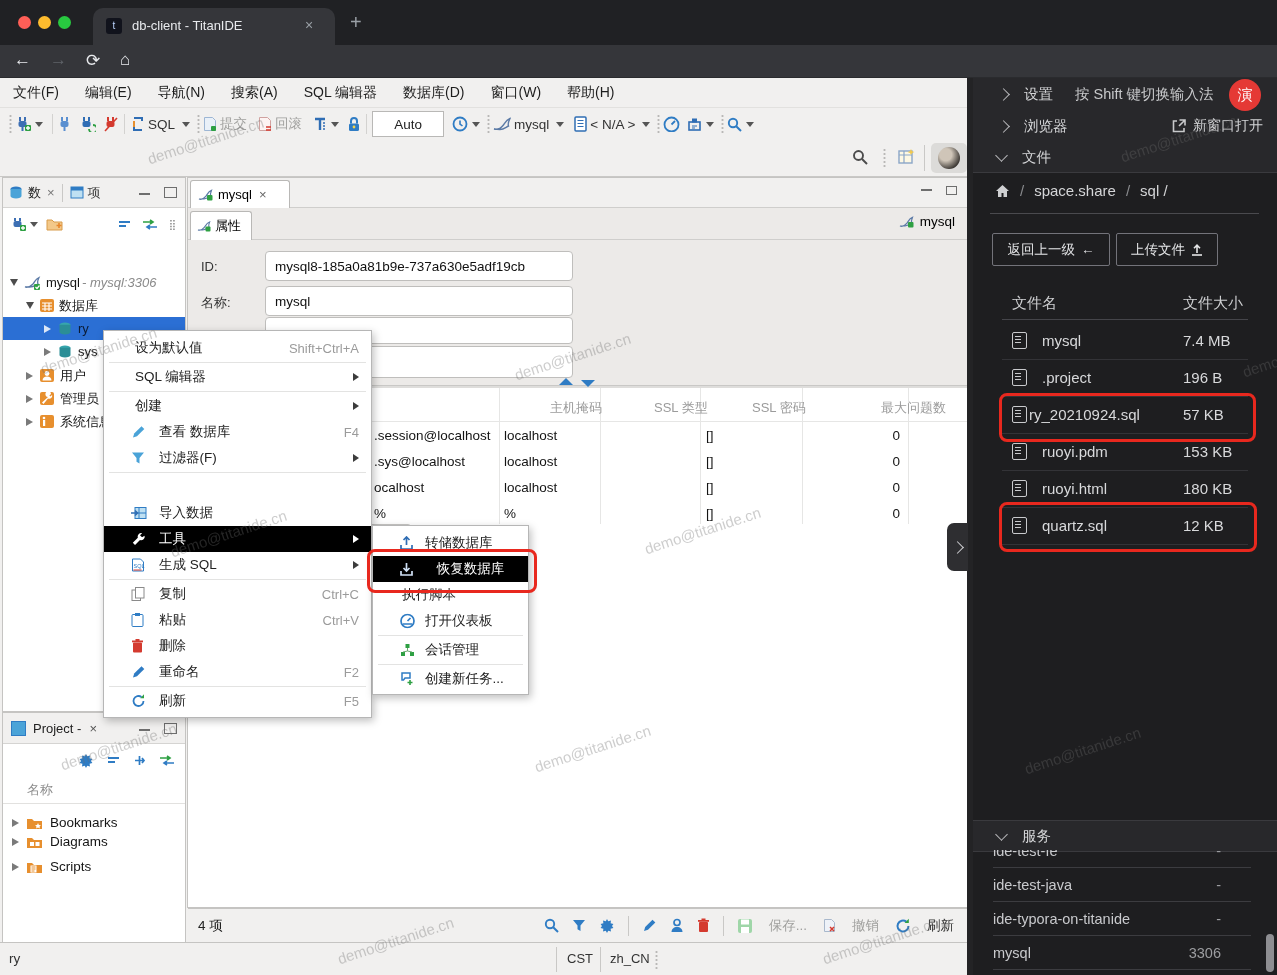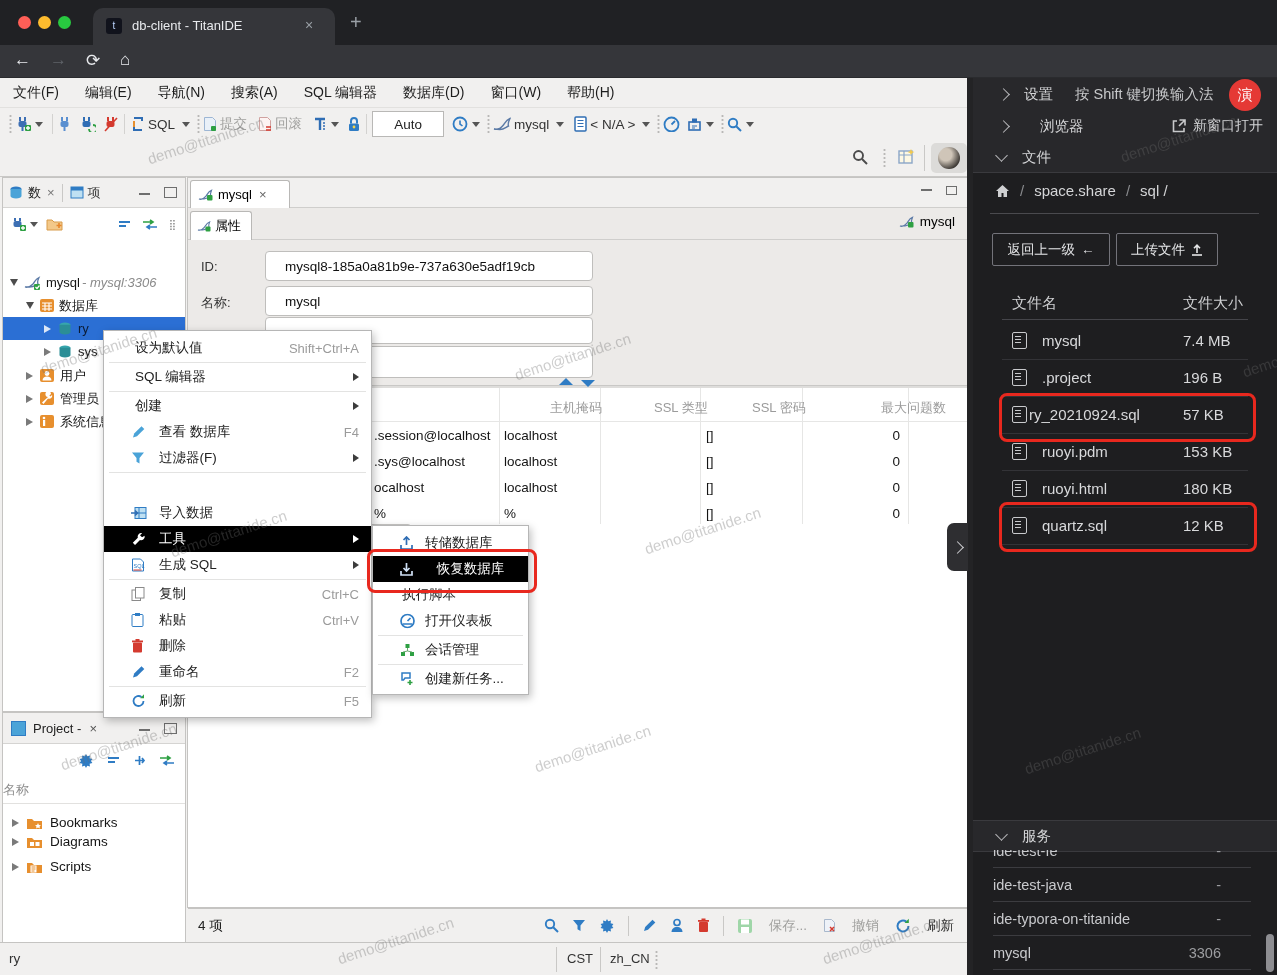--- a/index.html
+++ b/index.html
@@ -62,21 +62,21 @@
   .chev.r{transform:rotate(-45deg);}
   .chev.d{transform:rotate(45deg);}
   .sb-btn{position:absolute;height:33px;border:1px solid #73737a;border-radius:2px;background:transparent;color:#e4e5e7;font-size:13.5px;display:flex;align-items:center;justify-content:center;font-family:inherit;}
   .frow{position:absolute;left:29px;width:246px;height:37px;display:flex;align-items:center;font-size:15px;color:#d8d9db;border-bottom:1px solid #333337;}
   .doc{width:13px;height:15px;border:1.4px solid #c9cacd;border-radius:2px;position:relative;flex:none;}
   .doc:after{content:"";position:absolute;left:2px;top:3px;width:6px;height:1.4px;background:#c9cacd;box-shadow:0 3px 0 #c9cacd,0 6px 0 #c9cacd;}
   .srow{position:absolute;left:20px;width:258px;height:33px;display:flex;align-items:center;font-size:14.5px;color:#c9cacd;border-bottom:1px solid #3c3c40;}
   .srow .v{margin-left:auto;margin-right:30px;color:#9c9da0;}
   .redbox{position:absolute;border:3px solid #e8281e;border-radius:8px;z-index:70;pointer-events:none;}
   
-  .ffield{position:absolute;background:#fff;border:1px solid #bfbebc;border-radius:4px;font-size:13.5px;color:#111;padding:0 19px;font-family:inherit;}
+  .ffield{position:absolute;background:#fff;border:1px solid #bfbebc;border-radius:4px;font-size:13.5px;color:#111;padding:0 9px;font-family:inherit;}
   .flabel{position:absolute;font-size:13px;color:#333;}
   .vln{position:absolute;width:1px;background:#c9c8c6;}
 </style>
 </head>
 <body>
 
 <div class="abs titlebar">
   <span class="light" style="left:18px;background:#ff5f57"></span>
   <span class="light" style="left:38px;background:#febc2e"></span>
   <span class="light" style="left:58px;background:#28c840"></span>
@@ -453,21 +453,21 @@
           <path d="M2 6.5h9M6.5 2v9M9 4l2 2.5-2 2.5" stroke="#2f7cc4" stroke-width="1.7" fill="none"></path>
         </svg>
       </span>
     <span>
         <svg width="16" height="11">
           <path d="M1 3h10M8 1l3 2-3 2" stroke="#2ea043" stroke-width="1.6" fill="none"></path>
           <path d="M15 8H5M8 6L5 8l3 2" stroke="#2f7cc4" stroke-width="1.6" fill="none"></path>
         </svg>
       </span>
   </div>
-  <div class="flex" style="height:26px;border-bottom:1px solid #e2e1df;font-size:13px;color:#8d8d8d;padding-left:0">名称</div>
+  <div class="flex" style="height:26px;border-bottom:1px solid #e2e1df;font-size:13px;color:#8d8d8d;padding-left:24px">名称</div>
   <div style="position:relative">
     <div class="trow" style="top:6px;position:relative;height:25px">
       <span class="ar-r" style="margin-left:9px"></span>
       <span style="margin-left:7px">
           <svg width="17" height="14">
             <path d="M1 3h5l2 2h8v8H1z" fill="#e78f2e"></path>
             <path d="M12 7l.9 1.9 2.1.3-1.5 1.4.4 2-1.9-1-1.9 1 .4-2-1.5-1.4 2.1-.3z" fill="#fff"></path>
           </svg>
         </span>
       <span style="margin-left:7px;font-size:13.5px">Bookmarks</span>
@@ -838,21 +838,21 @@
 </div>
 
 <div class="abs sbar">
   <div class="sb-hrow" style="top:0">
     <span class="chev r" style="margin-left:26px"></span>
     <span style="margin-left:16px">设置</span>
     <span style="margin-left:22px;color:#c8c9cb">按 Shift 键切换输入法</span>
   </div>
   <div class="sb-hrow" style="top:32px">
     <span class="chev r" style="margin-left:26px"></span>
-    <span style="margin-left:32px">浏览器</span>
+    <span style="margin-left:16px">浏览器</span>
     <span style="margin-left:auto;margin-right:14px;display:flex;align-items:center;gap:7px">
       <span>
           <svg width="14" height="14">
             <path d="M5 2H1.5v10.5H12V9" stroke="#c8c9cb" stroke-width="1.6" fill="none"></path>
             <path d="M7.5 1h5.5v5.5M13 1L7 7" stroke="#c8c9cb" stroke-width="1.6" fill="none"></path>
           </svg>
         </span>
       <span style="font-size:14px">新窗口打开</span>
     </span>
   </div>

